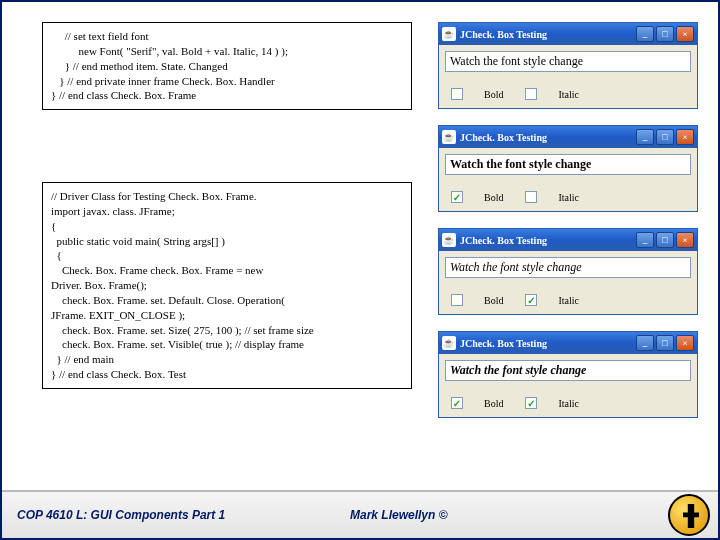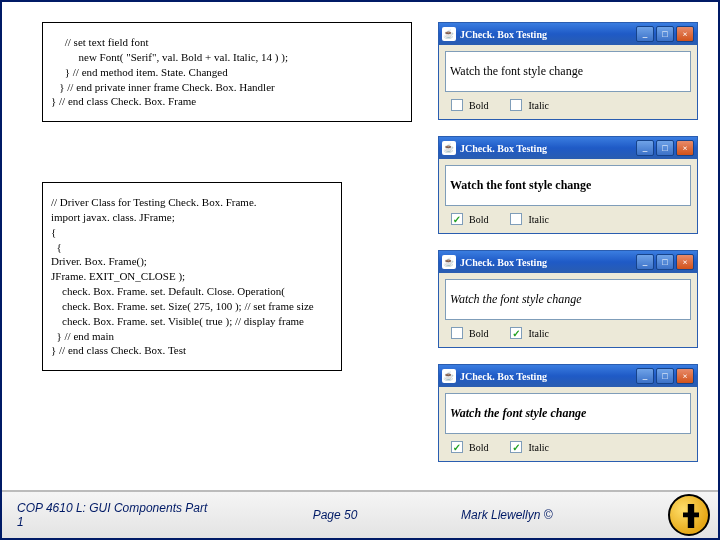--- a/index.html
+++ b/index.html
@@ -1,38 +1,38 @@
 <!DOCTYPE html>
 <html><head>
 <meta charset="utf-8">
 <style>
 *{margin:0;padding:0;box-sizing:border-box;font-family:"Times New Roman",serif}
 body{width:720px;height:540px;background:#fff;position:relative;border:2px solid #001a66;overflow:hidden}
 .content{position:absolute;top:10px;left:10px;right:10px;bottom:60px}
-.code-box{border:1px solid #000;background:#fff;font-size:11px;line-height:1.35;padding:12px 8px;margin-bottom:18px}
+.code-box{border:1px solid #000;background:#fff;font-size:11px;line-height:1.35;padding:6px 8px;margin-bottom:18px}
 .code-box div{white-space:pre}
 .cb1{position:absolute;top:10px;left:30px;width:370px}
-.cb2{position:absolute;top:170px;left:30px;width:300px}
+.cb2{position:absolute;top:170px;left:30px;width:370px}
 .windows{position:absolute;top:10px;right:10px;width:260px}
 .win{border:1px solid #2a5db0;background:#ece9d8;margin-bottom:16px;font-family:Tahoma,Arial,sans-serif;font-size:10px}
 .titlebar{background:linear-gradient(to bottom,#3a7de0 0%,#1f5ac6 50%,#2a5db0 100%);color:#fff;height:22px;display:flex;align-items:center;padding:0 3px;font-weight:bold}
 .java-icon{width:14px;height:14px;background:#fff;border-radius:2px;margin-right:4px;display:flex;align-items:center;justify-content:center;color:#c4302b;font-size:9px;font-weight:bold}
 .title-text{flex:1}
 .winbtns{display:flex;gap:2px}
 .winbtn{width:18px;height:16px;background:linear-gradient(#6fa3e8,#3c72c8);border:1px solid #16438a;border-radius:2px;display:flex;align-items:center;justify-content:center;color:#fff;font-size:9px;font-weight:bold}
 .winbtn.close{background:linear-gradient(#e88b6a,#d1521a)}
 .winbody{padding:6px;background:#ece9d8}
-.textfield{background:#fff;border:1px solid #7f9db9;padding:12px 4px;width:100%;font-family:"Times New Roman",serif;font-size:12px;margin-bottom:5px}
+.textfield{background:#fff;border:1px solid #7f9db9;padding:2px 4px;width:100%;font-family:"Times New Roman",serif;font-size:12px;margin-bottom:14px}
 .tf-bold{font-weight:bold}
 .tf-italic{font-style:italic}
 .checks{display:flex;gap:22px;padding:2px 6px}
-.check{display:flex;align-items:center;gap:6px}
+.check{display:flex;align-items:center;gap:21px}
 .checkbox{width:12px;height:12px;border:1px solid #7f9db9;background:#fff;display:flex;align-items:center;justify-content:center;color:#21a121;font-size:10px;font-weight:bold}
 .bottom{position:absolute;bottom:0;left:0;right:0;height:48px;display:flex;align-items:center;border-top:2px solid #bbb;background:linear-gradient(#f5f5f5,#e3e3e3)}
-.bottom .cell{flex:1;padding:0 15px;font-family:Arial,sans-serif;font-size:12px;font-weight:normal;font-style:italic;color:#001a66}
+.bottom .cell{flex:1;padding:0 15px;font-family:Arial,sans-serif;font-size:12px;font-weight:bold;font-style:italic;color:#001a66}
 .bottom .cell.center{text-align:center}
 .bottom .logo{width:42px;height:42px;margin-right:8px;background:radial-gradient(circle at 35% 35%,#ffdf6b,#e6a817 70%);border-radius:50%;border:2px solid #000;position:relative}
 .bottom .logo::after{content:"";position:absolute;top:8px;left:13px;width:16px;height:24px;background:#000;clip-path:polygon(30% 0,70% 0,70% 35%,100% 35%,100% 55%,70% 55%,70% 100%,30% 100%,30% 55%,0 55%,0 35%,30% 35%)}
 </style>
 </head>
 <body>
 
 <div class="content">
   <div class="code-box cb1">
     <div>     // set text field font</div>
@@ -40,24 +40,26 @@
     <div>     } // end method item. State. Changed</div>
     <div>   } // end private inner frame Check. Box. Handler</div>
     <div>} // end class Check. Box. Frame</div>
   </div>
 
   <div class="code-box cb2">
     <div>// Driver Class for Testing Check. Box. Frame.</div>
     <div>import javax. class. JFrame;</div>
     <div></div>
     <div>{</div>
+    <div>  public static void main( String args[] )</div>
     <div>  {</div>
+    <div>    Check. Box. Frame check. Box. Frame = new</div>
     <div>Driver. Box. Frame();</div>
+    <div>    check. Box. Frame. set. Default. Close. Operation(</div>
     <div>JFrame. EXIT_ON_CLOSE );</div>
-    <div>    check. Box. Frame. set. Default. Close. Operation(</div>
     <div>    check. Box. Frame. set. Size( 275, 100 ); // set frame size</div>
     <div>    check. Box. Frame. set. Visible( true ); // display frame</div>
     <div>  } // end main</div>
     <div>} // end class Check. Box. Test</div>
   </div>
 
   <div class="windows">
 
     <div class="win">
       <div class="titlebar">
@@ -156,16 +158,15 @@
               <span>Italic</span>
             </div>
         </div>
       </div>
     </div>
   </div>
 </div>
 
 <div class="bottom">
   <div class="cell">COP 4610 L: GUI Components Part 1</div>
-  <div class="cell center">Page 50</div>
   <div class="cell">Mark Llewellyn ©</div>
   <div class="logo"></div>
 </div>
 
 </body></html>

